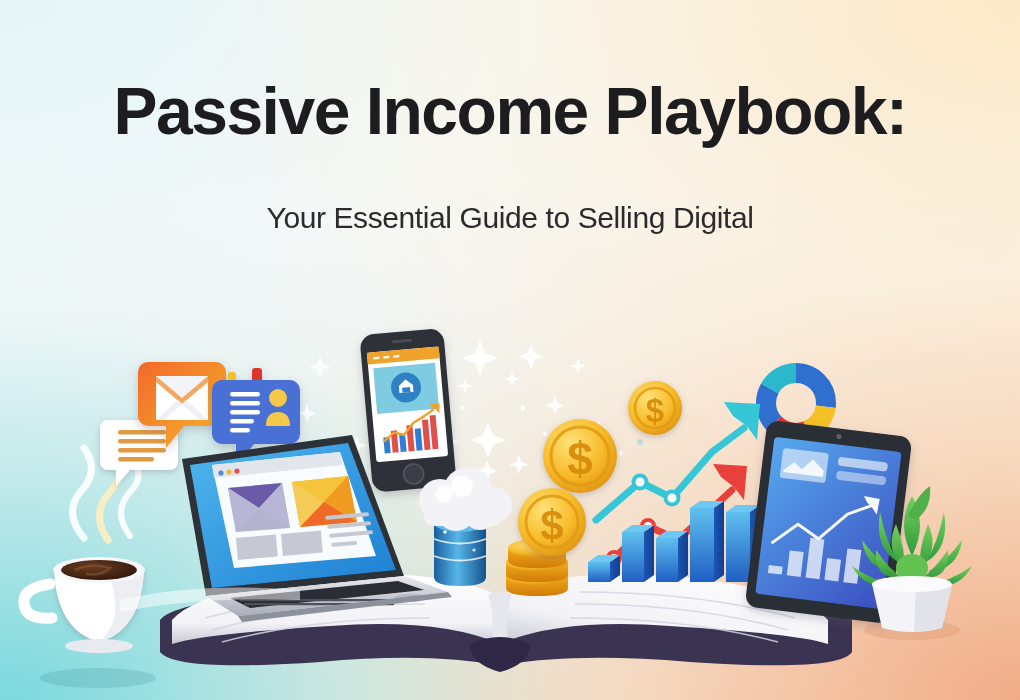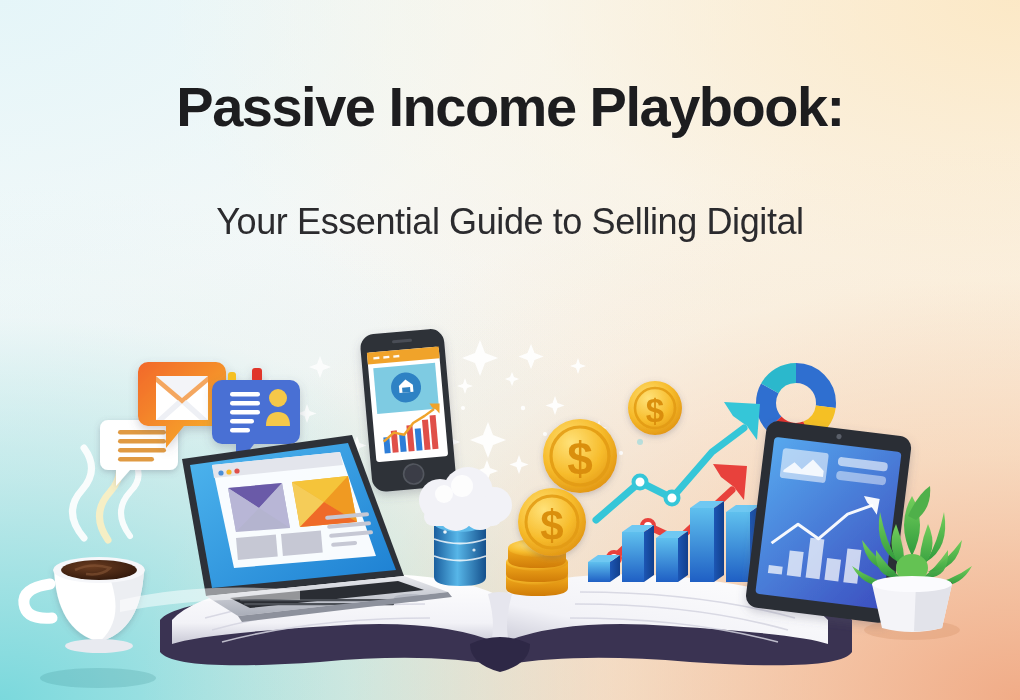--- a/index.html
+++ b/index.html
@@ -11,27 +11,27 @@
       radial-gradient(120% 110% at 100% 100%, rgba(240,168,130,0.95) 0%, rgba(246,200,160,0.55) 32%, rgba(250,226,190,0.18) 55%, rgba(255,255,255,0) 72%),
       radial-gradient(115% 105% at 0% 100%, rgba(120,216,220,0.98) 0%, rgba(160,226,228,0.60) 30%, rgba(214,240,242,0.22) 52%, rgba(255,255,255,0) 70%),
       radial-gradient(120% 100% at 100% 0%, rgba(252,232,196,0.95) 0%, rgba(253,243,222,0.5) 40%, rgba(255,255,255,0) 70%),
       radial-gradient(120% 100% at 0% 0%, rgba(228,245,248,0.9) 0%, rgba(244,251,252,0.5) 42%, rgba(255,255,255,0) 72%),
       linear-gradient(135deg, #eef7f9 0%, #f6f3ef 45%, #f9ece0 100%);
   }
 
   
   .hero-title{
     position:absolute; left:0; top:78px; width:1020px; text-align:center;
-    font-size:56px; font-weight:bold; letter-spacing:-1.5px;
+    font-size:66px; font-weight:bold; letter-spacing:-1.5px;
     color:#1d1d1f; line-height:1.02;
     text-shadow:0 1px 1px rgba(255,255,255,0.5);
   }
   .hero-sub{
     position:absolute; left:60px; top:198px; width:900px; text-align:center;
-    font-size:36px; font-weight:400; color:#2b2b2e; line-height:1.34;
+    font-size:30px; font-weight:400; color:#2b2b2e; line-height:1.34;
     letter-spacing:-0.4px;
   }
 
   
   .illus{ position:absolute; left:0; top:300px; width:1020px; height:400px; }
   .illus svg{ display:block; width:1020px; height:400px; }
 </style>
 </head>
 <body>
 

